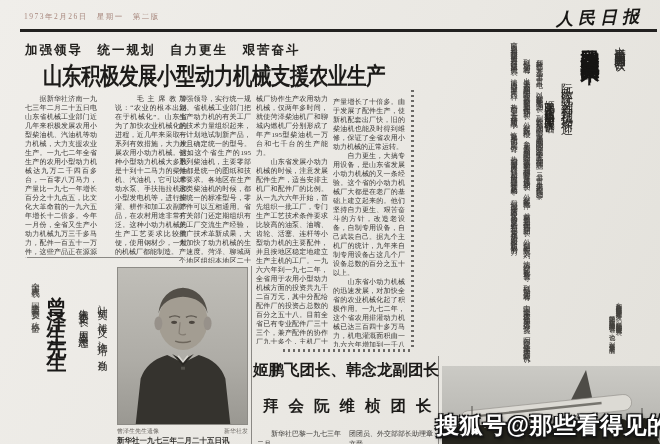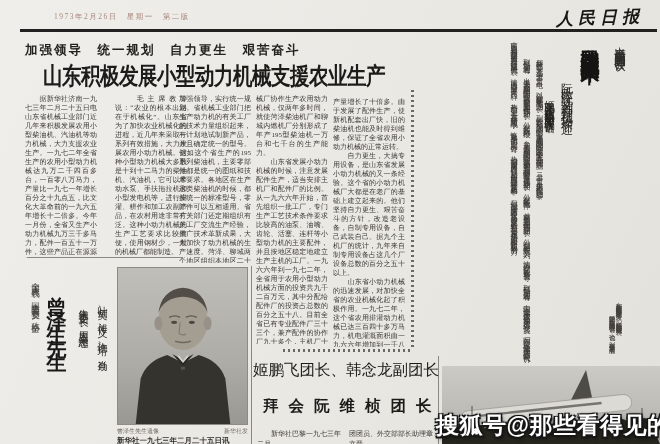--- a/index.html
+++ b/index.html
@@ -3,21 +3,21 @@
 <meta charset="utf-8">
 <style>
   html,body{margin:0;padding:0;background:#9a9995;}
   .page{
     position:relative;width:660px;height:444px;overflow:hidden;
     background:linear-gradient(115deg,#f0eeea 0%,#eae8e3 55%,#e3e1db 100%);
     font-family:"Liberation Serif","DejaVu Serif",serif;color:#2b2a28;
   }
   .abs{position:absolute;}
   
-  .dateline{left:24px;top:12px;font-size:7.5px;letter-spacing:1.5px;color:#a8887e;margin-left:30px;}
+  .dateline{left:24px;top:12px;font-size:7.5px;letter-spacing:1.5px;color:#a8887e;}
   .masthead{left:556px;top:6px;width:102px;font-size:17px;font-weight:bold;font-style:italic;
     letter-spacing:5px;color:#181715;transform:rotate(-2deg);white-space:nowrap;}
   .toprule{left:20px;top:29px;width:637px;height:2.5px;background:#222120;}
   
   .kicker{left:25px;top:42px;width:378px;font-size:12.5px;font-weight:bold;
     letter-spacing:2px;color:#23221f;white-space:nowrap;}
   .headline-main{left:25px;top:60px;width:378px;text-align:center;font-size:19.5px;font-weight:bold;
     letter-spacing:-0.5px;color:#1c1b19;transform:scaleY(1.22);transform-origin:top center;white-space:nowrap;}
   .bodycol{font-size:7px;line-height:9px;text-align:justify;white-space:pre-wrap;overflow:hidden;
     color:#3a3836;width:72px;}
@@ -51,21 +51,21 @@
   .obit-headline{left:44px;top:281px;height:163px;font-size:20px;font-weight:bold;
     letter-spacing:14px;color:#1a1918;}
   .obit-names-left{left:76px;top:301px;height:143px;font-size:10px;letter-spacing:2px;color:#2c2b28;}
   .obit-names-right{left:95px;top:298px;height:146px;font-size:10px;letter-spacing:2px;color:#2c2b28;}
   .portrait{left:117px;top:267px;width:131px;height:158px;border:1px solid #8d8b86;box-sizing:border-box;}
   .portrait svg{display:block;width:100%;height:100%;}
   .caption-row{left:117px;top:427px;width:131px;display:flex;justify-content:space-between;
     font-size:6px;color:#6b6762;}
   .obit-dateline{left:117px;top:436px;width:140px;font-size:7.5px;font-weight:bold;color:#33322f;white-space:nowrap;}
   
-  .visit-h1{left:253px;top:360px;width:184px;text-align:center;font-size:15.5px;font-weight:normal;
+  .visit-h1{left:253px;top:360px;width:184px;text-align:center;font-size:15.5px;font-weight:bold;
     color:#1c1b19;white-space:nowrap;}
   .visit-h2{left:253px;top:396px;width:184px;text-align:left;font-size:15.5px;font-weight:bold;
     letter-spacing:10px;text-indent:10px;color:#1c1b19;white-space:nowrap;}
   .visit-col{top:430px;width:88px;font-size:7px;line-height:9.5px;white-space:pre-wrap;
     overflow:hidden;height:14px;color:#3a3836;}
   .vcol1{left:257px;} .vcol2{left:349px;}
   
   .airport{left:442px;top:366px;width:218px;height:78px;overflow:hidden;}
   .airport svg{display:block;width:100%;height:100%;}
   

